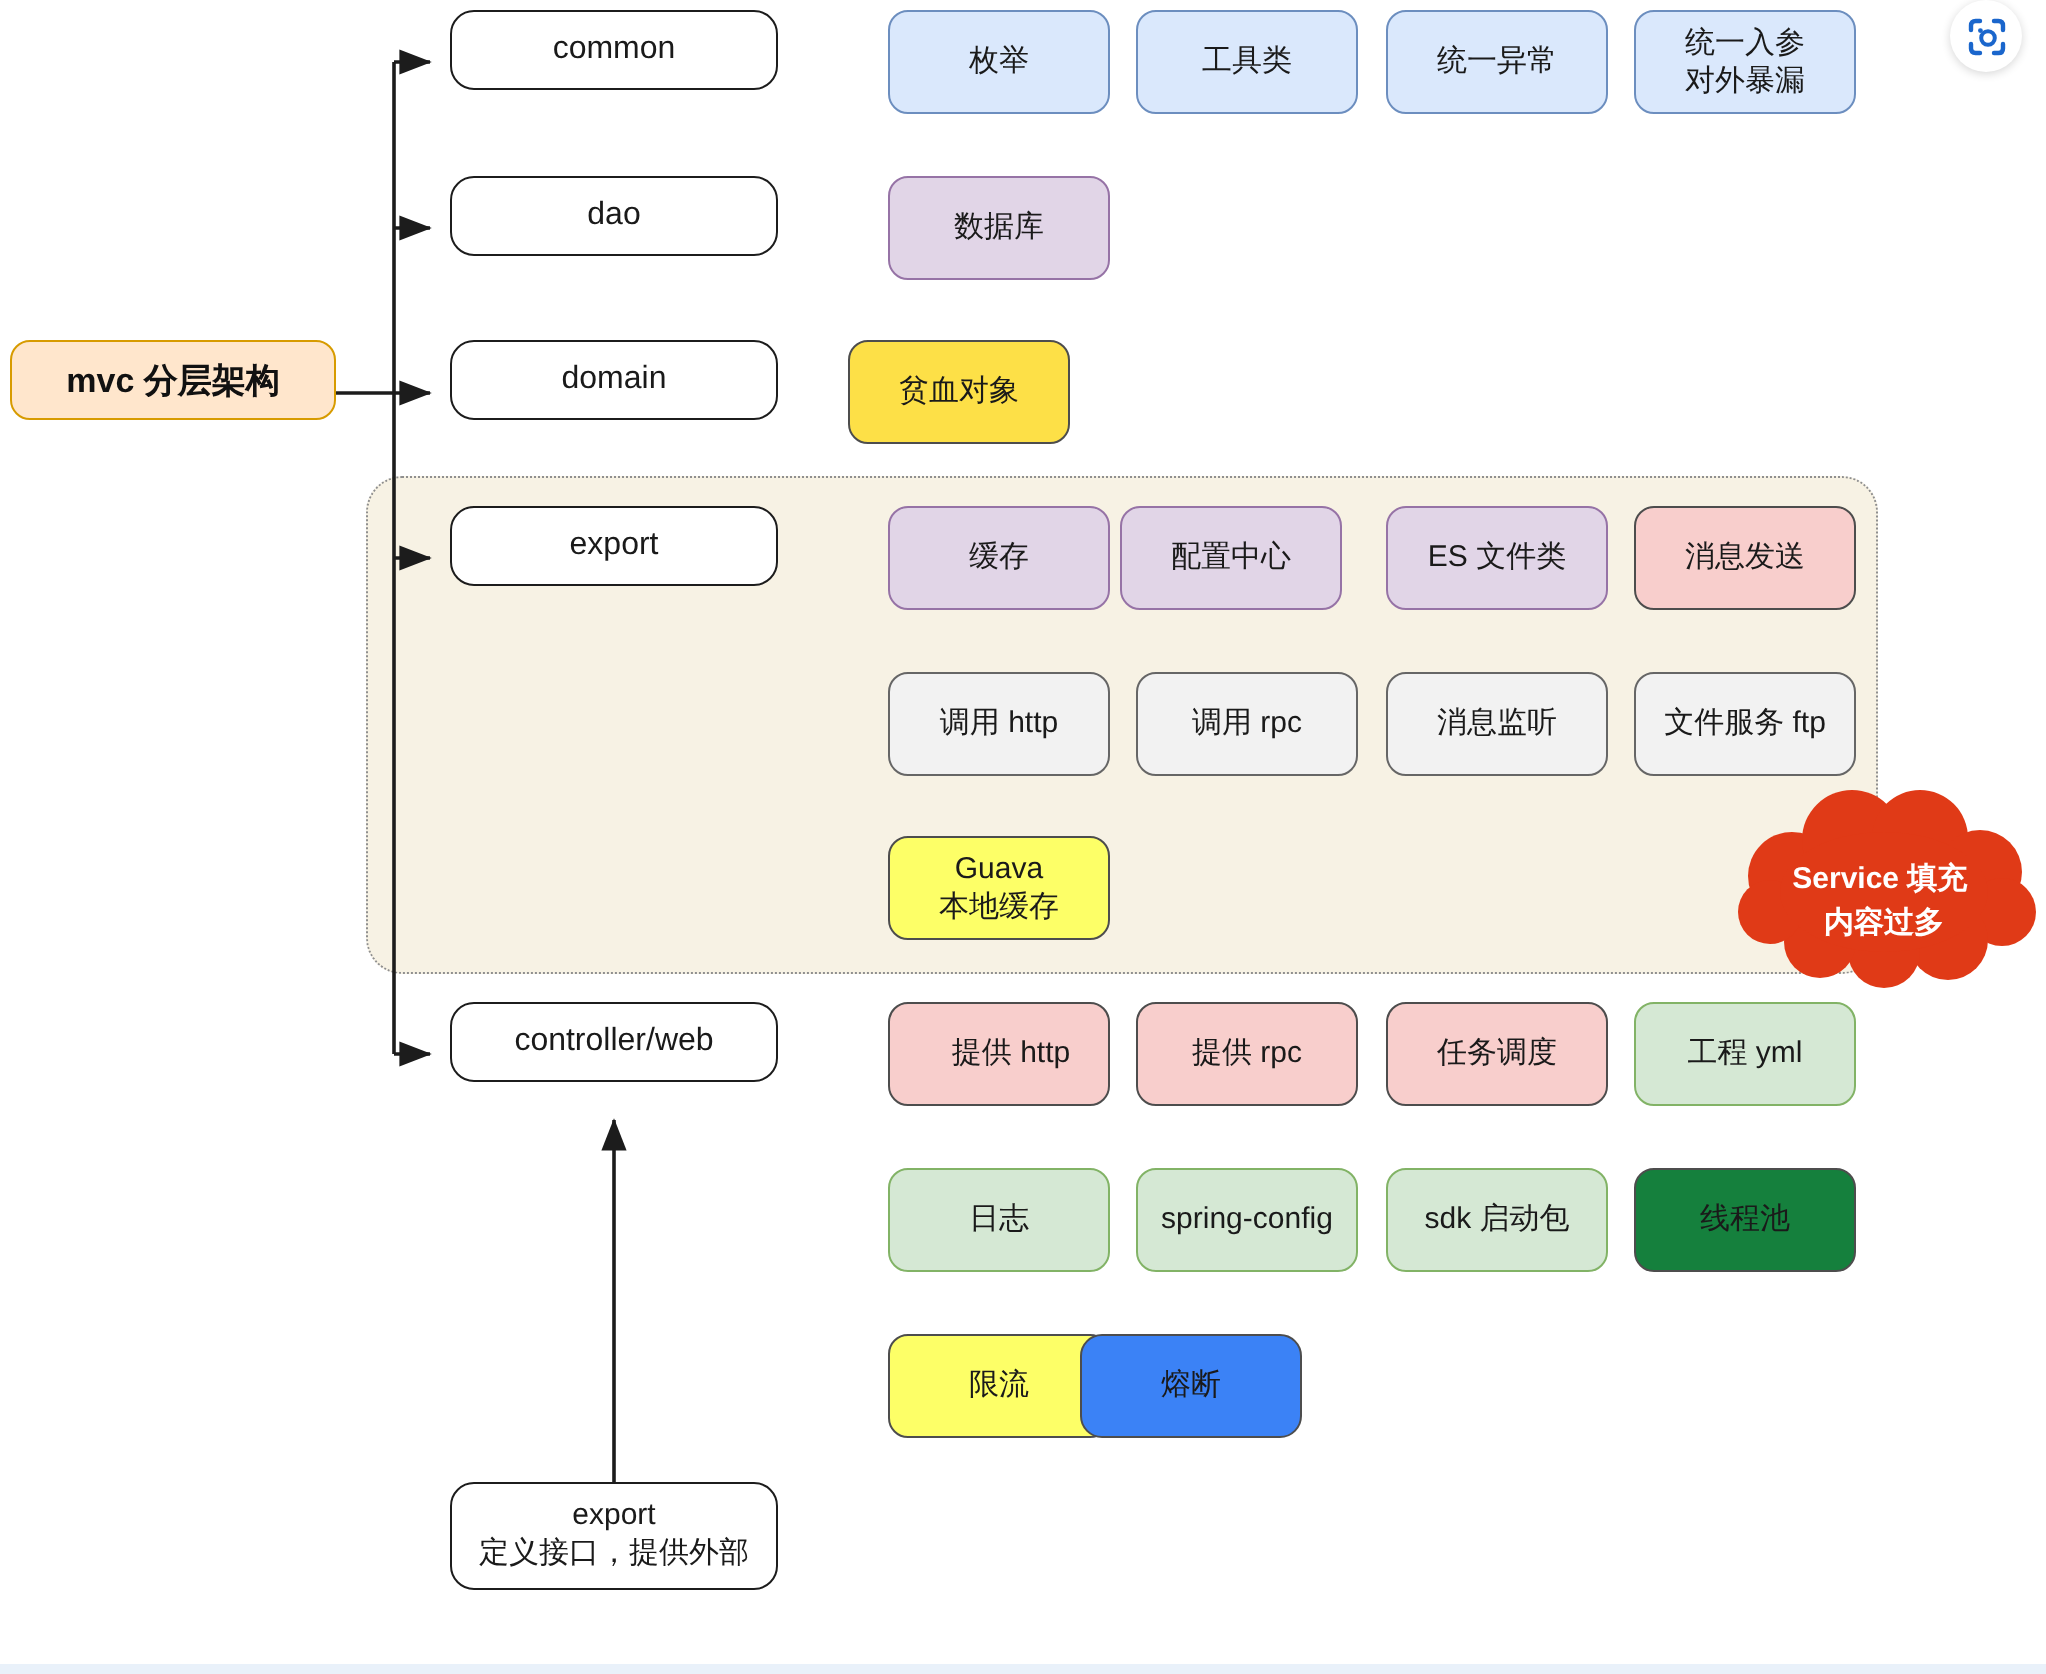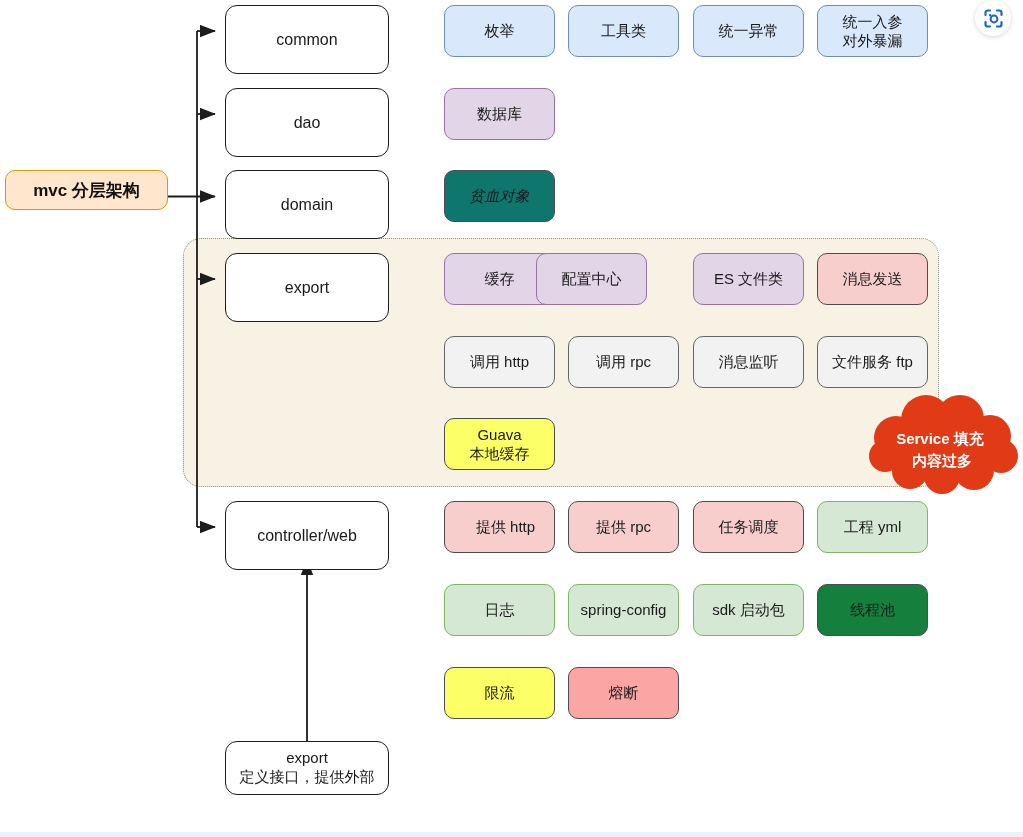--- a/index.html
+++ b/index.html
@@ -19,21 +19,21 @@
     background:#F7F2E4;
     border:1.6px dotted #8f8f8f;
     border-radius:18px;
     box-sizing:border-box;
     z-index:1;
   }
   
   .connectors{position:absolute;left:0;top:0;z-index:2;}
   
   .layer-box{
-    position:absolute;left:225px;width:164px;height:69px;
+    position:absolute;left:225px;width:164px;height:40px;
     background:#ffffff;border:1.6px solid #1c1c1c;border-radius:12px;
     box-sizing:border-box;
     display:flex;flex-direction:column;align-items:center;justify-content:center;
     font-size:16px;color:#1a1a1a;z-index:3;line-height:1.25;
   }
   .layer-common{top:5px;}
   .layer-dao{top:88px;}
   .layer-domain{top:170px;}
   .layer-service{top:253px;}
   .layer-controller{top:501px;}
@@ -122,41 +122,41 @@
     <span>定义接口，提供外部</span>
   </div>
 
   <div id="chip-layer">
       <div class="chip" style="left: 444px; top: 5px; background: rgb(218, 232, 252); border-color: rgb(108, 142, 191);">枚举</div>
       <div class="chip" style="left: 568px; top: 5px; background: rgb(218, 232, 252); border-color: rgb(108, 142, 191);">工具类</div>
       <div class="chip" style="left: 693px; top: 5px; background: rgb(218, 232, 252); border-color: rgb(108, 142, 191);">统一异常</div>
       <div class="chip" style="left: 817px; top: 5px; background: rgb(218, 232, 252); border-color: rgb(108, 142, 191);">统一入参
 对外暴漏</div>
       <div class="chip" style="left: 444px; top: 88px; background: rgb(225, 213, 231); border-color: rgb(150, 115, 166);">数据库</div>
-      <div class="chip" style="left: 444px; top: 170px; background: #0f766e; border-color: rgb(77, 77, 77); font-style: italic;">贫血对象</div>
+      <div class="chip" style="left: 424px; top: 170px; background: #fde047; border-color: rgb(77, 77, 77);">贫血对象</div>
       <div class="chip" style="left: 444px; top: 253px; background: rgb(225, 213, 231); border-color: rgb(150, 115, 166);">缓存</div>
-      <div class="chip" style="left: 536px; top: 253px; background: rgb(225, 213, 231); border-color: rgb(150, 115, 166);">配置中心</div>
+      <div class="chip" style="left: 560px; top: 253px; background: rgb(225, 213, 231); border-color: rgb(150, 115, 166);">配置中心</div>
       <div class="chip" style="left: 693px; top: 253px; background: rgb(225, 213, 231); border-color: rgb(150, 115, 166);">ES 文件类</div>
       <div class="chip" style="left: 817px; top: 253px; background: rgb(248, 206, 204); border-color: rgb(77, 77, 77);">消息发送</div>
       <div class="chip" style="left: 444px; top: 336px; background: rgb(242, 242, 242); border-color: rgb(102, 102, 102);">调用 http</div>
       <div class="chip" style="left: 568px; top: 336px; background: rgb(242, 242, 242); border-color: rgb(102, 102, 102);">调用 rpc</div>
       <div class="chip" style="left: 693px; top: 336px; background: rgb(242, 242, 242); border-color: rgb(102, 102, 102);">消息监听</div>
       <div class="chip" style="left: 817px; top: 336px; background: rgb(242, 242, 242); border-color: rgb(102, 102, 102);">文件服务 ftp</div>
       <div class="chip" style="left: 444px; top: 418px; background: rgb(253, 255, 103); border-color: rgb(77, 77, 77);">Guava
 本地缓存</div>
       <div class="chip" style="left: 444px; top: 501px; background: rgb(248, 206, 204); border-color: rgb(77, 77, 77); padding-left: 12px;">提供 http</div>
       <div class="chip" style="left: 568px; top: 501px; background: rgb(248, 206, 204); border-color: rgb(77, 77, 77);">提供 rpc</div>
       <div class="chip" style="left: 693px; top: 501px; background: rgb(248, 206, 204); border-color: rgb(77, 77, 77);">任务调度</div>
       <div class="chip" style="left: 817px; top: 501px; background: rgb(213, 232, 212); border-color: rgb(130, 179, 102);">工程 yml</div>
       <div class="chip" style="left: 444px; top: 584px; background: rgb(213, 232, 212); border-color: rgb(130, 179, 102);">日志</div>
       <div class="chip" style="left: 568px; top: 584px; background: rgb(213, 232, 212); border-color: rgb(130, 179, 102);">spring-config</div>
       <div class="chip" style="left: 693px; top: 584px; background: rgb(213, 232, 212); border-color: rgb(130, 179, 102);">sdk 启动包</div>
       <div class="chip" style="left: 817px; top: 584px; background: #15803d; border-color: rgb(77, 77, 77);">线程池</div>
       <div class="chip" style="left: 444px; top: 667px; background: rgb(253, 255, 103); border-color: rgb(77, 77, 77);">限流</div>
-      <div class="chip" style="left: 568px; top: 667px; background: #fca5a5; border-color: rgb(77, 77, 77);">熔断</div>
+      <div class="chip" style="left: 540px; top: 667px; background: #3b82f6; border-color: rgb(77, 77, 77); border-radius: 11px;">熔断</div>
     </div>
 
   <div class="cloud-wrap">
     <svg width="164" height="104" viewBox="0 0 164 104">
       <g fill="#E03A17">
         <circle cx="38" cy="46" r="22"></circle>
         <circle cx="68" cy="28" r="25"></circle>
         <circle cx="102" cy="27" r="24"></circle>
         <circle cx="132" cy="44" r="21"></circle>
         <circle cx="143" cy="64" r="17"></circle>

